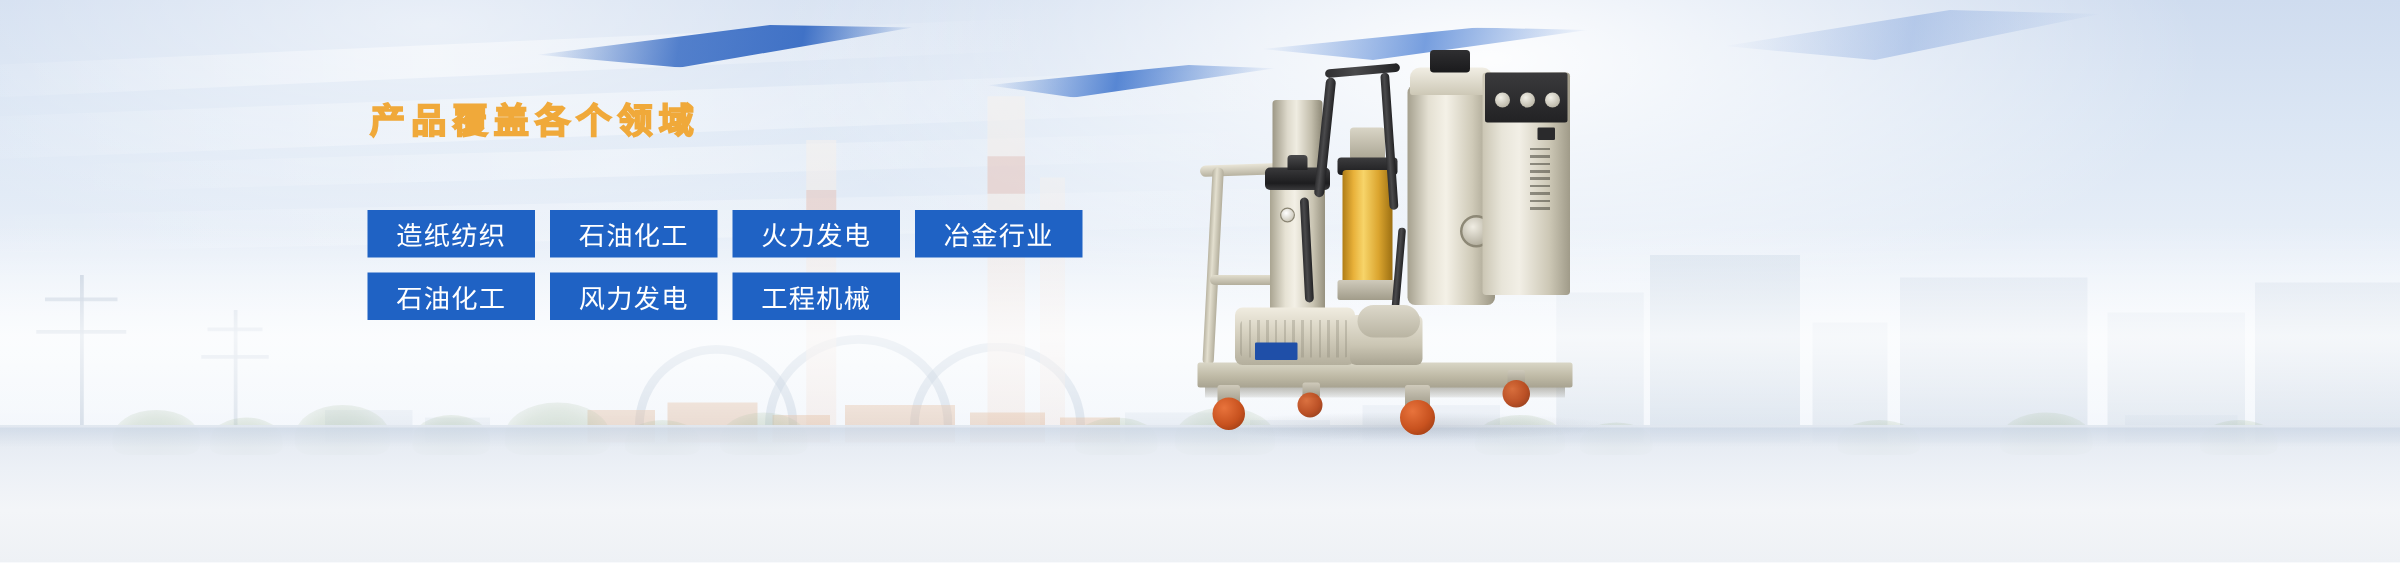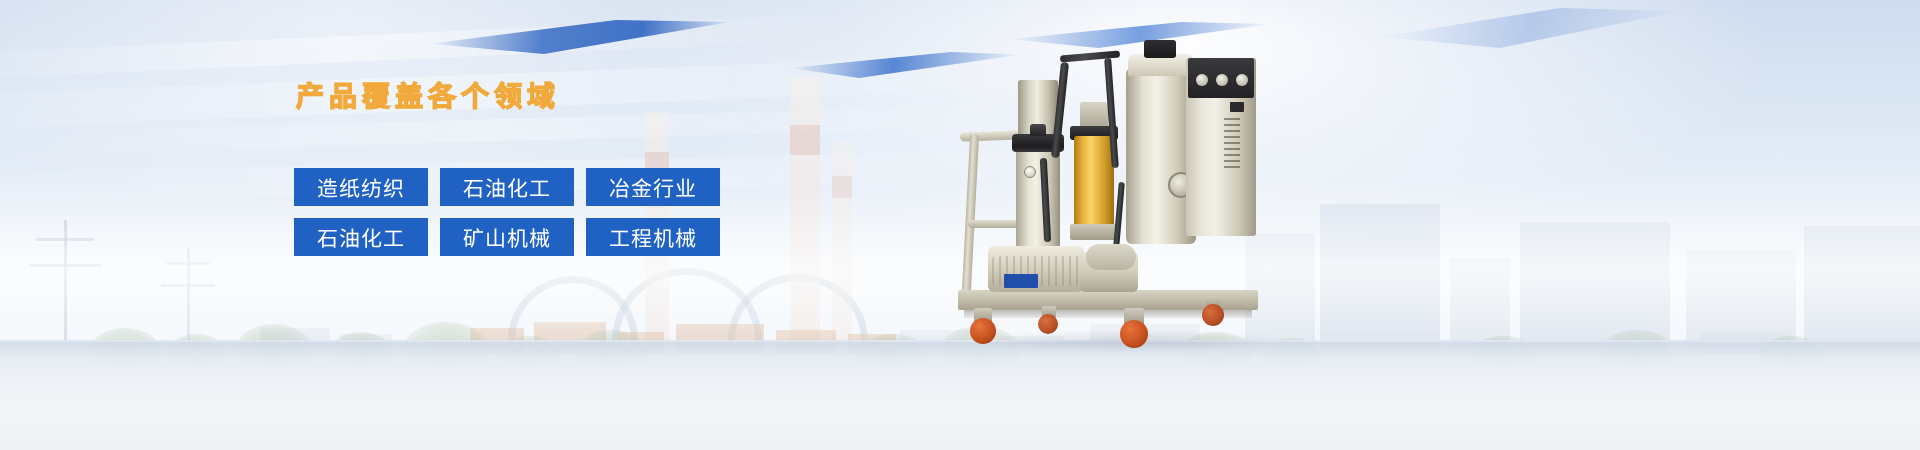--- a/index.html
+++ b/index.html
@@ -564,25 +564,26 @@
       <div class="headline-right">
         <span class="headline-sub">产品覆盖各个领域</span>
       </div>
     </div>
   </div>
 
   <div class="tags">
     <div class="tag-row">
       <div class="tag">造纸纺织</div>
       <div class="tag">石油化工</div>
+      <div class="tag">火力发电</div>
       <div class="tag">冶金行业</div>
     </div>
     <div class="tag-row">
       <div class="tag">石油化工</div>
-      <div class="tag">矿山机械</div>
+      <div class="tag">风力发电</div>
       <div class="tag">工程机械</div>
     </div>
   </div>
 
   <div class="machine-shadow"></div>
 
   <div class="machine">
 
     <div class="m handle-top"></div>
     <div class="m handle-vert-l"></div>

